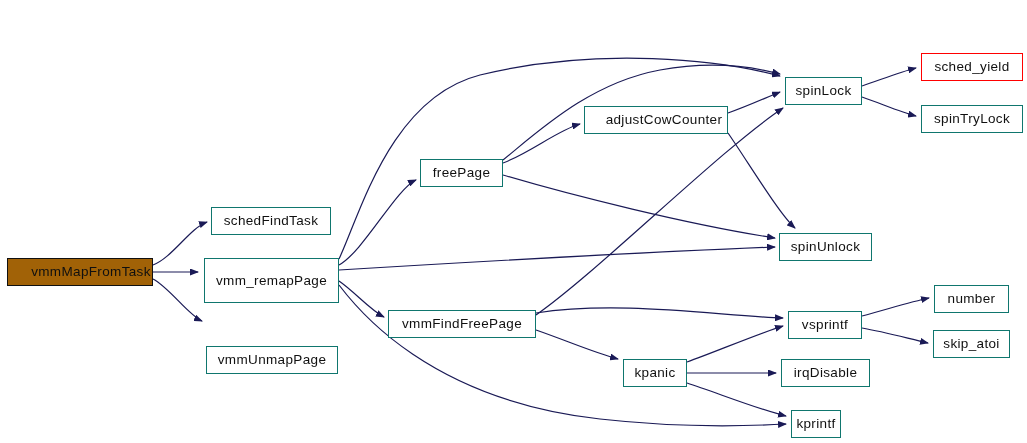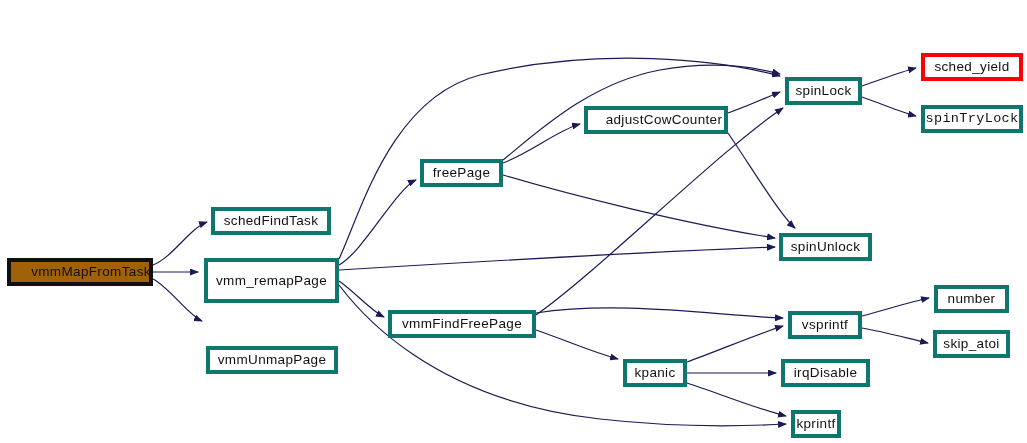--- a/index.html
+++ b/index.html
@@ -24,21 +24,21 @@
     top: 0;
     width: 1027px;
     height: 443px;
   }
   .graph-node {
     position: absolute;
     box-sizing: border-box;
     display: flex;
     align-items: center;
     justify-content: center;
-    border: 4px solid #0f766e;
+    border: 1px solid #0f766e;
     background: #ffffff;
     color: #101010;
     font-family: "Liberation Sans", sans-serif;
     font-size: 13.5px;
     letter-spacing: 0.35px;
     white-space: nowrap;
     z-index: 5;
   }
   .graph-node.node-root {
     background: #a16207;
@@ -114,21 +114,21 @@
       </div>
       <div class="graph-node" style="left: 785px; top: 77px; width: 77px; height: 28px;">
         <span class="node-label">spinLock</span>
       </div>
       <div class="graph-node" style="left: 779px; top: 233px; width: 93px; height: 28px;">
         <span class="node-label">spinUnlock</span>
       </div>
       <div class="graph-node node-highlight" style="left: 921px; top: 53px; width: 102px; height: 28px;">
         <span class="node-label">sched_yield</span>
       </div>
-      <div class="graph-node" style="left: 921px; top: 105px; width: 102px; height: 28px; font-family: Liberation Mono, monospace;">
+      <div class="graph-node" style="left: 921px; top: 105px; width: 102px; height: 28px;">
         <span class="node-label">spinTryLock</span>
       </div>
       <div class="graph-node" style="left: 623px; top: 359px; width: 64px; height: 28px;">
         <span class="node-label">kpanic</span>
       </div>
       <div class="graph-node" style="left: 788px; top: 311px; width: 74px; height: 28px;">
         <span class="node-label">vsprintf</span>
       </div>
       <div class="graph-node" style="left: 781px; top: 359px; width: 89px; height: 28px;">
         <span class="node-label">irqDisable</span>

